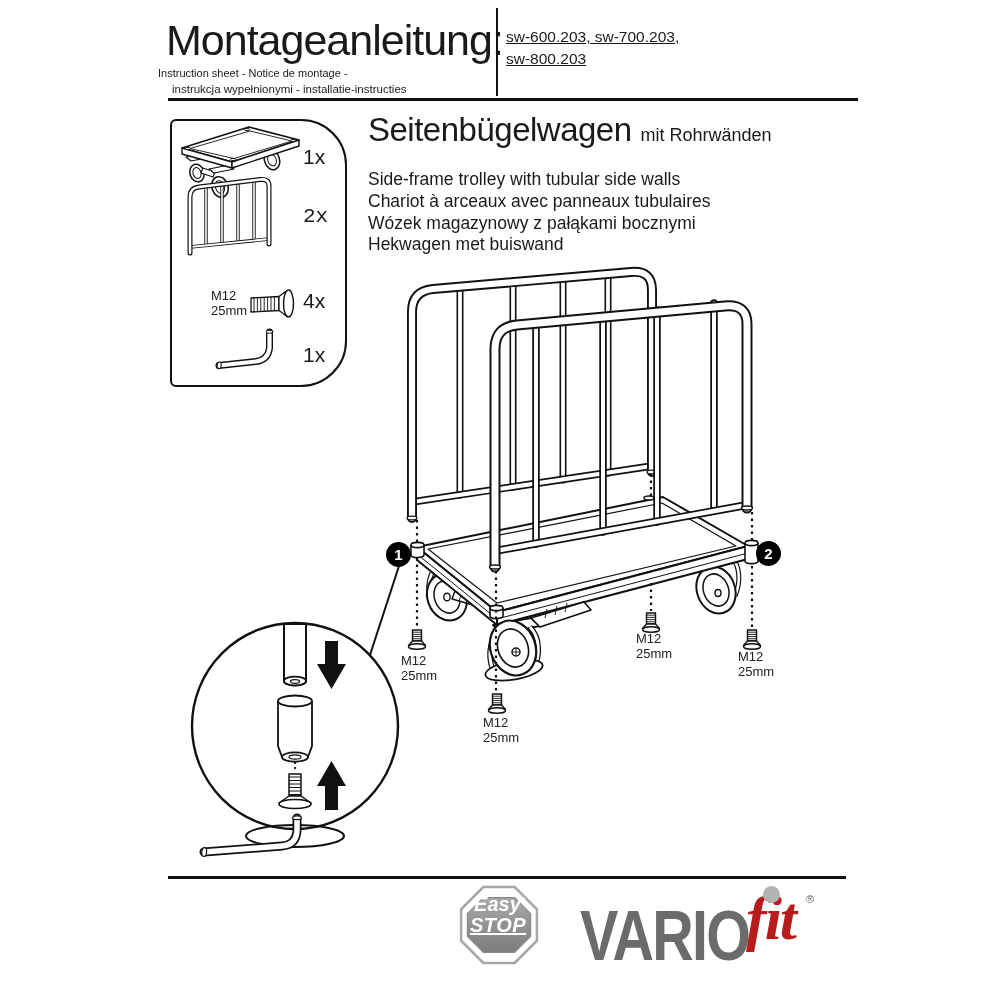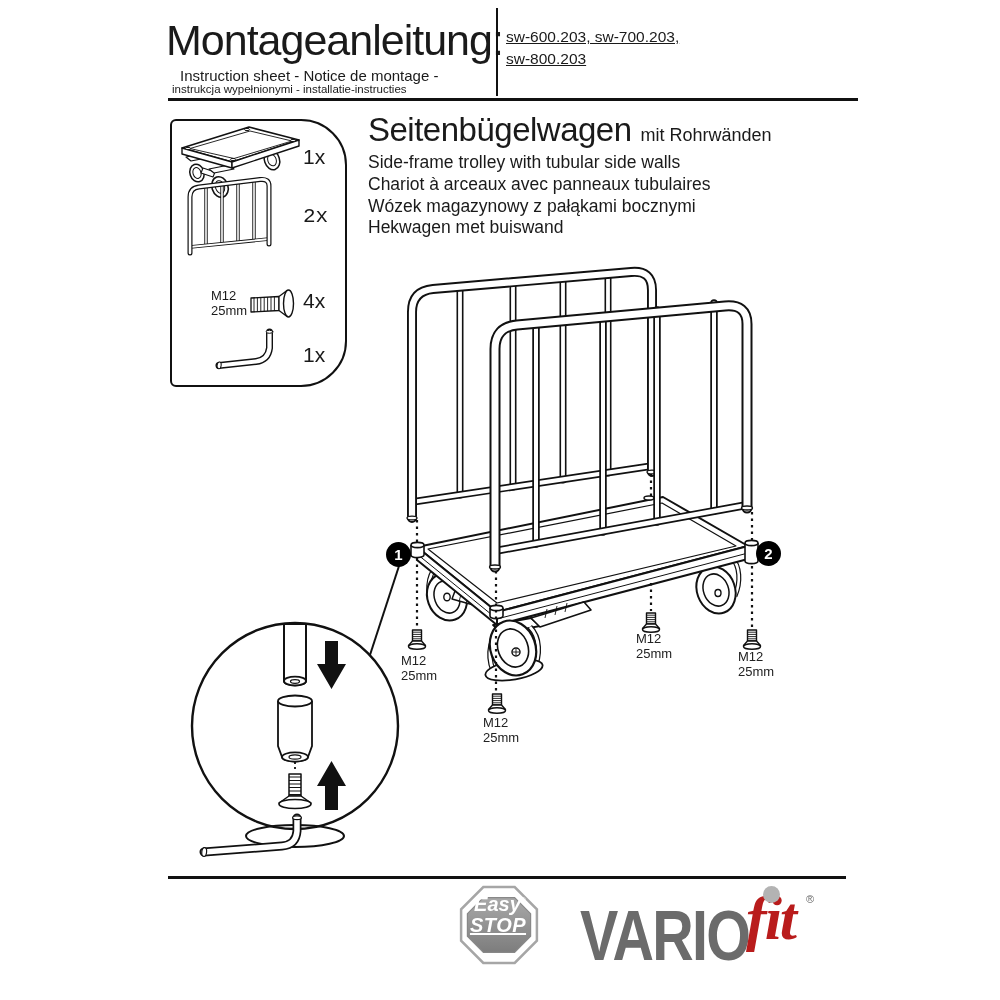--- a/index.html
+++ b/index.html
@@ -3,40 +3,40 @@
 <meta charset="utf-8">
 <style>
   html,body{margin:0;padding:0;background:#e8e8e8;}
   .page{position:relative;width:1000px;height:1000px;background:#ffffff;overflow:hidden;
         font-family:"Liberation Sans","DejaVu Sans",sans-serif;color:#1a1a1a;}
   .abs{position:absolute;}
   .art{position:absolute;left:0;top:0;width:1000px;height:1000px;pointer-events:none;}
 
   
   .hdr-title{left:166px;top:16px;font-size:43px;letter-spacing:-1px;white-space:nowrap;}
-  .hdr-sub1{left:180px;top:67px;font-size:15px;}
+  .hdr-sub1{left:158px;top:67px;font-size:11px;}
   .hdr-sub2{left:172px;top:83px;font-size:11.5px;}
   .hdr-divider{left:496px;top:8px;width:2px;height:88px;background:#111;}
   .hdr-sku{left:506px;top:26px;font-size:15.5px;line-height:22px;text-decoration:underline;}
   .rule-top{left:168px;top:98px;width:690px;height:3px;background:#111;}
   .rule-bottom{left:168px;top:876px;width:678px;height:2.5px;background:#111;}
 
   
   .parts-box{left:170px;top:119px;width:177px;height:268px;border:2.2px solid #111;
              border-radius:6px 46px 46px 6px;box-sizing:border-box;}
   .cnt{font-size:21px;font-weight:500;}
   .cnt1{left:303px;top:145px;} .cnt2{left:303px;top:205px;font-family:Liberation Mono, monospace;}
   .cnt3{left:303px;top:289px;} .cnt4{left:303px;top:343px;}
   .spec{left:211px;top:289px;font-size:13px;font-weight:500;line-height:14.5px;}
 
   
   .prod{left:368px;top:111px;width:470px;}
   .prod-title{font-size:33px;letter-spacing:-0.5px;white-space:nowrap;}
   .prod-title .suffix{font-size:18px;letter-spacing:0;margin-left:9px;}
-  .prod-desc{margin-top:3px;font-size:17.5px;line-height:21.8px;}
+  .prod-desc{margin-top:20px;font-size:17.5px;line-height:21.8px;}
 
   
   .bolt-label{font-size:13px;font-weight:500;line-height:14.5px;color:#222;}
   .bl1{left:401px;top:654px;} .bl2{left:483px;top:716px;}
   .bl3{left:636px;top:632px;} .bl4{left:738px;top:650px;}
   .badge{width:25px;height:25px;border-radius:50%;background:#000;color:#fff;
          font-size:15px;font-weight:bold;text-align:center;line-height:25px;}
   .badge1{left:386px;top:542px;} .badge2{left:756px;top:541px;}
 
   

